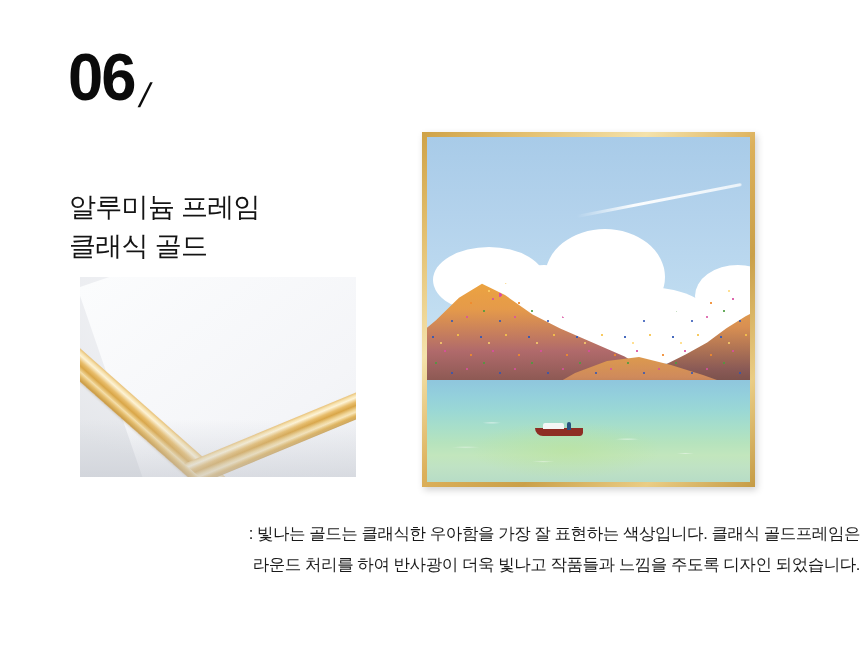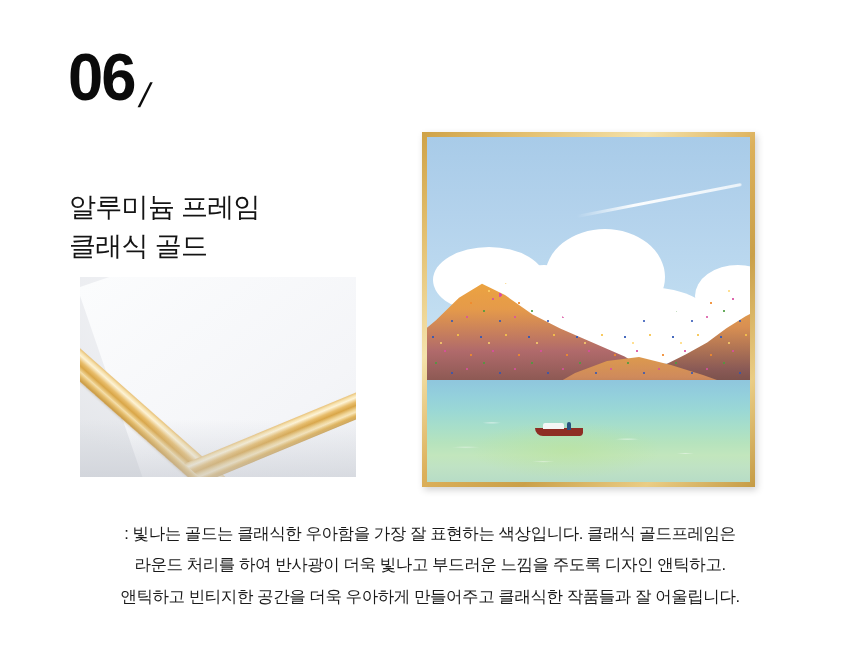--- a/index.html
+++ b/index.html
@@ -294,21 +294,21 @@
     background: #29527f;
     border-radius: 2px 2px 0 0;
   }
 
   
   .description {
     position: absolute;
     left: 0;
     right: 0;
     top: 518px;
-    text-align: center;
+    text-align: right;
     font-size: 16.5px;
     line-height: 1.9;
     letter-spacing: -0.45px;
     color: #1a1a1a;
   }
   .description .line { display: block; white-space: nowrap; }
 </style>
 </head>
 <body>
 
@@ -359,15 +359,14 @@
     <div class="boat">
       <div class="hull"></div>
       <div class="canopy"></div>
       <div class="person"></div>
     </div>
   </div>
 </div>
 
 <div class="description">
   <span class="line">: 빛나는 골드는 클래식한 우아함을 가장 잘 표현하는 색상입니다. 클래식 골드프레임은</span>
-  <span class="line">라운드 처리를 하여 반사광이 더욱 빛나고 부드러운 느낌을 주도록 디자인 앤틱하고.</span>
-  <span class="line">앤틱하고 빈티지한 공간을 더욱 우아하게 만들어주고 클래식한 작품들과 잘 어울립니다.</span>
+  <span class="line">라운드 처리를 하여 반사광이 더욱 빛나고 작품들과 느낌을 주도록 디자인 되었습니다.</span>
 </div>
 
 </body></html>

